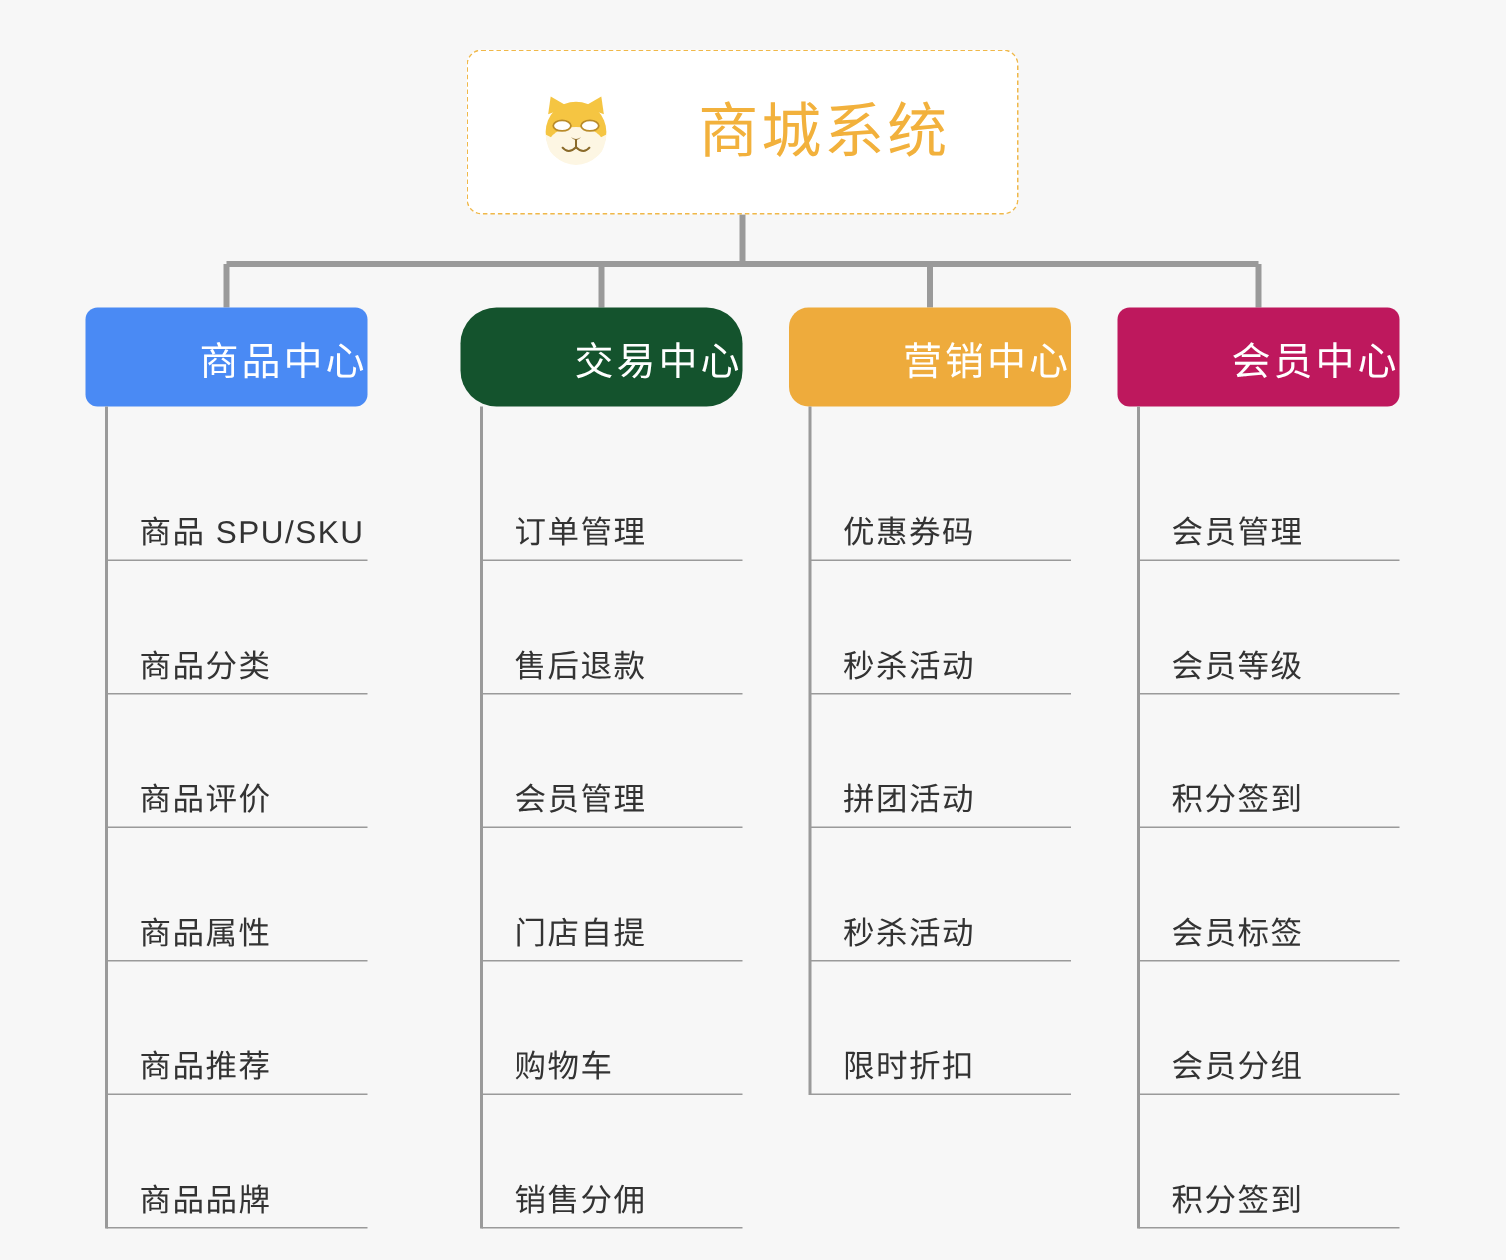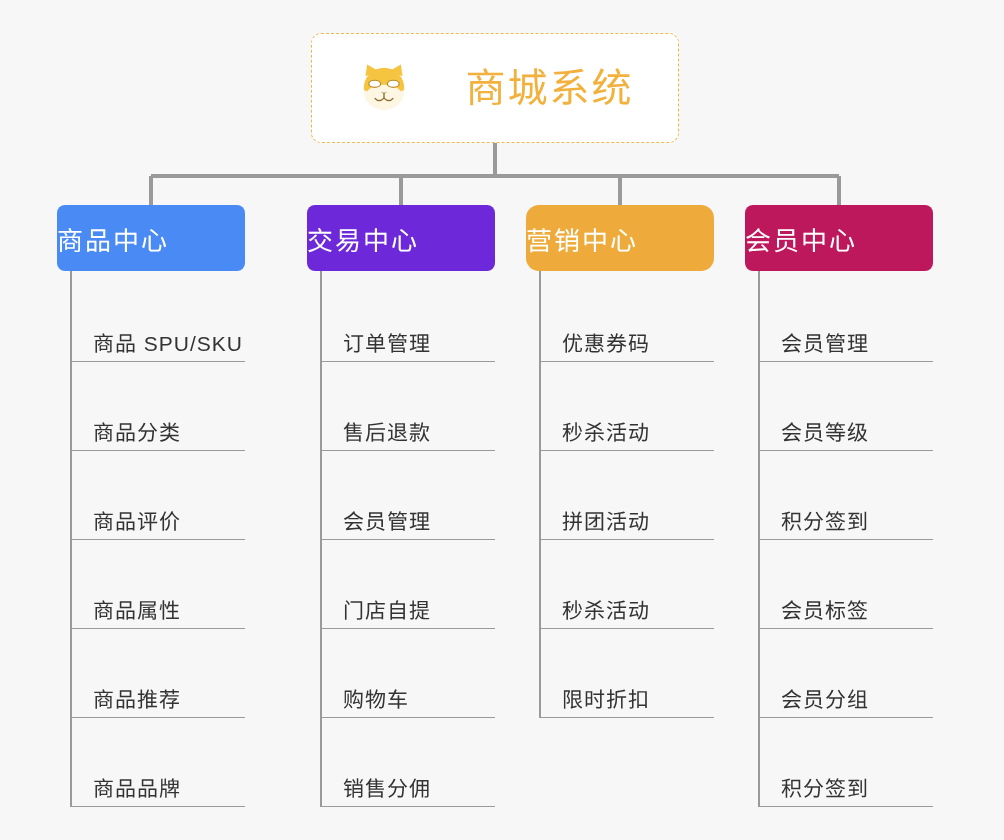--- a/index.html
+++ b/index.html
@@ -74,31 +74,31 @@
   .col-2 { left: 526px; }
   .col-3 { left: 745px; }
 
   .cat-header {
     width: 188px;
     height: 66px;
     box-sizing: border-box;
     border-radius: 8px;
     display: flex;
     align-items: center;
-    justify-content: flex-start;
+    justify-content: flex-end;
     color: #ffffff;
     font-size: 26px;
     letter-spacing: 2px;
     white-space: nowrap;
   }
 
   .leaf-list {
     position: relative;
     margin-top: 0;
-    padding-top: 16px;
+    padding-top: 28px;
     padding-left: 14px;
     box-sizing: border-box;
   }
   
   .leaf-list::before {
     content: "";
     position: absolute;
     left: 13px;
     top: 0;
     bottom: 0;
@@ -190,21 +190,21 @@
       <div class="leaf-item">
           <span class="leaf-label">商品推荐</span>
         </div>
       <div class="leaf-item">
           <span class="leaf-label">商品品牌</span>
         </div>
     </div>
   </div>
 
   <div class="column col-1">
-    <div class="cat-header" style="background: #6d28d9;">
+    <div class="cat-header" style="background: #14532d; border-radius: 24px;">
       <span>交易中心</span>
     </div>
     <div class="leaf-list">
       <div class="leaf-item first">
           <span class="leaf-label">订单管理</span>
         </div>
       <div class="leaf-item">
           <span class="leaf-label">售后退款</span>
         </div>
       <div class="leaf-item">

